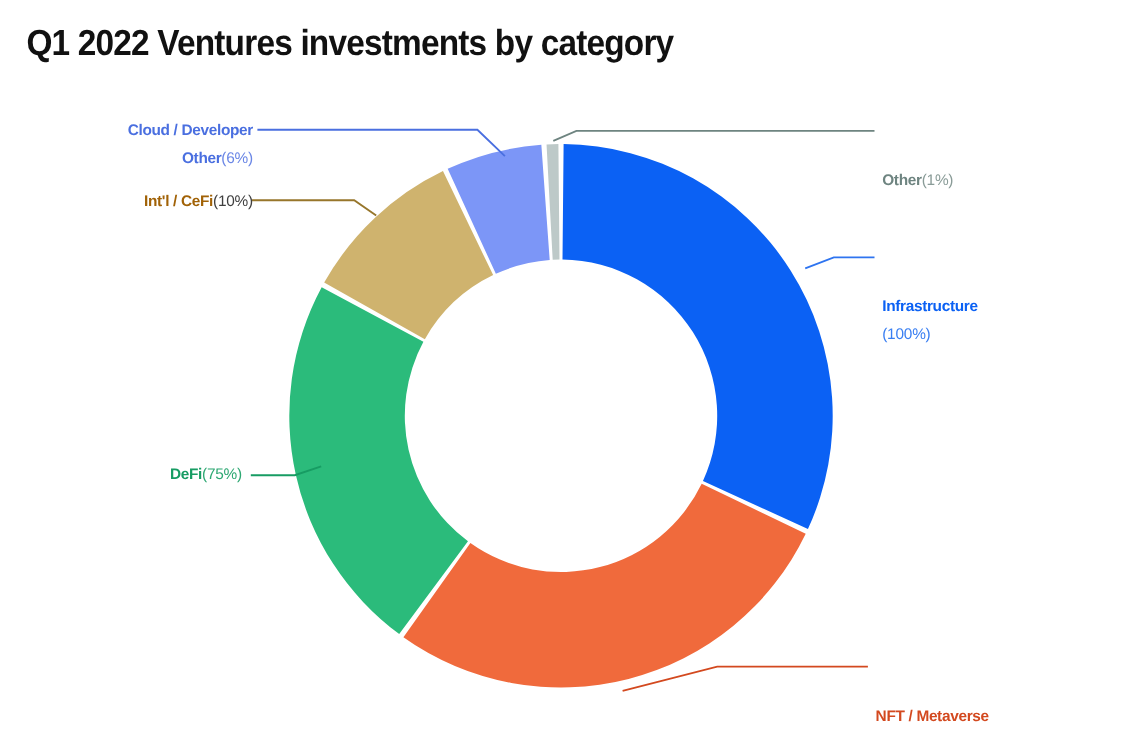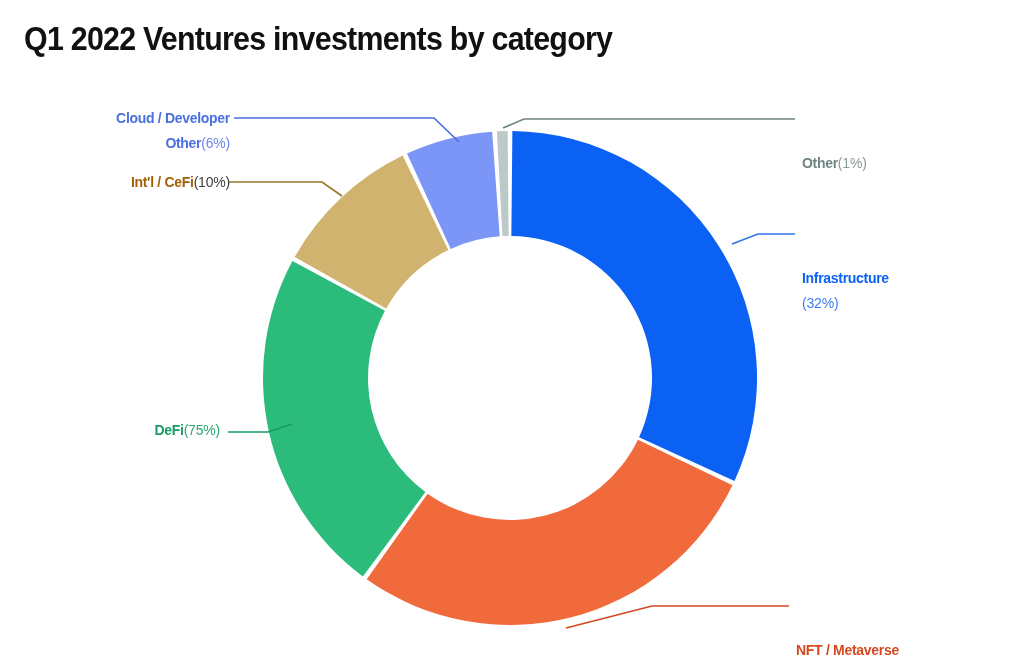--- a/index.html
+++ b/index.html
@@ -121,21 +121,21 @@
   <div class="callout align-right" id="callout-defi">
     <span class="lbl" style="color:#179C63">DeFi</span><span class="pct" style="color:#2EA873">(75%)</span>
   </div>
 
   <div class="callout align-left" id="callout-other">
     <span class="lbl" style="color:#6E8480">Other</span><span class="pct" style="color:#8A9C98">(1%)</span>
   </div>
 
   <div class="callout align-left" id="callout-web3">
     <div><span class="lbl" style="color:#0B61F4">Infrastructure</span></div>
-    <div><span class="pct" style="color:#3A7FF2">(32%)</span></div>
+    <div><span class="pct" style="color:#3A7FF2">(100%)</span></div>
   </div>
 
   <div class="callout align-left" id="callout-nft">
     <div><span class="lbl" style="color:#D3491F">NFT / Metaverse</span></div>
     <div><span class="pct" style="color:#DD6438">(28%)</span></div>
   </div>
 
 </div>
 
 </body></html>

